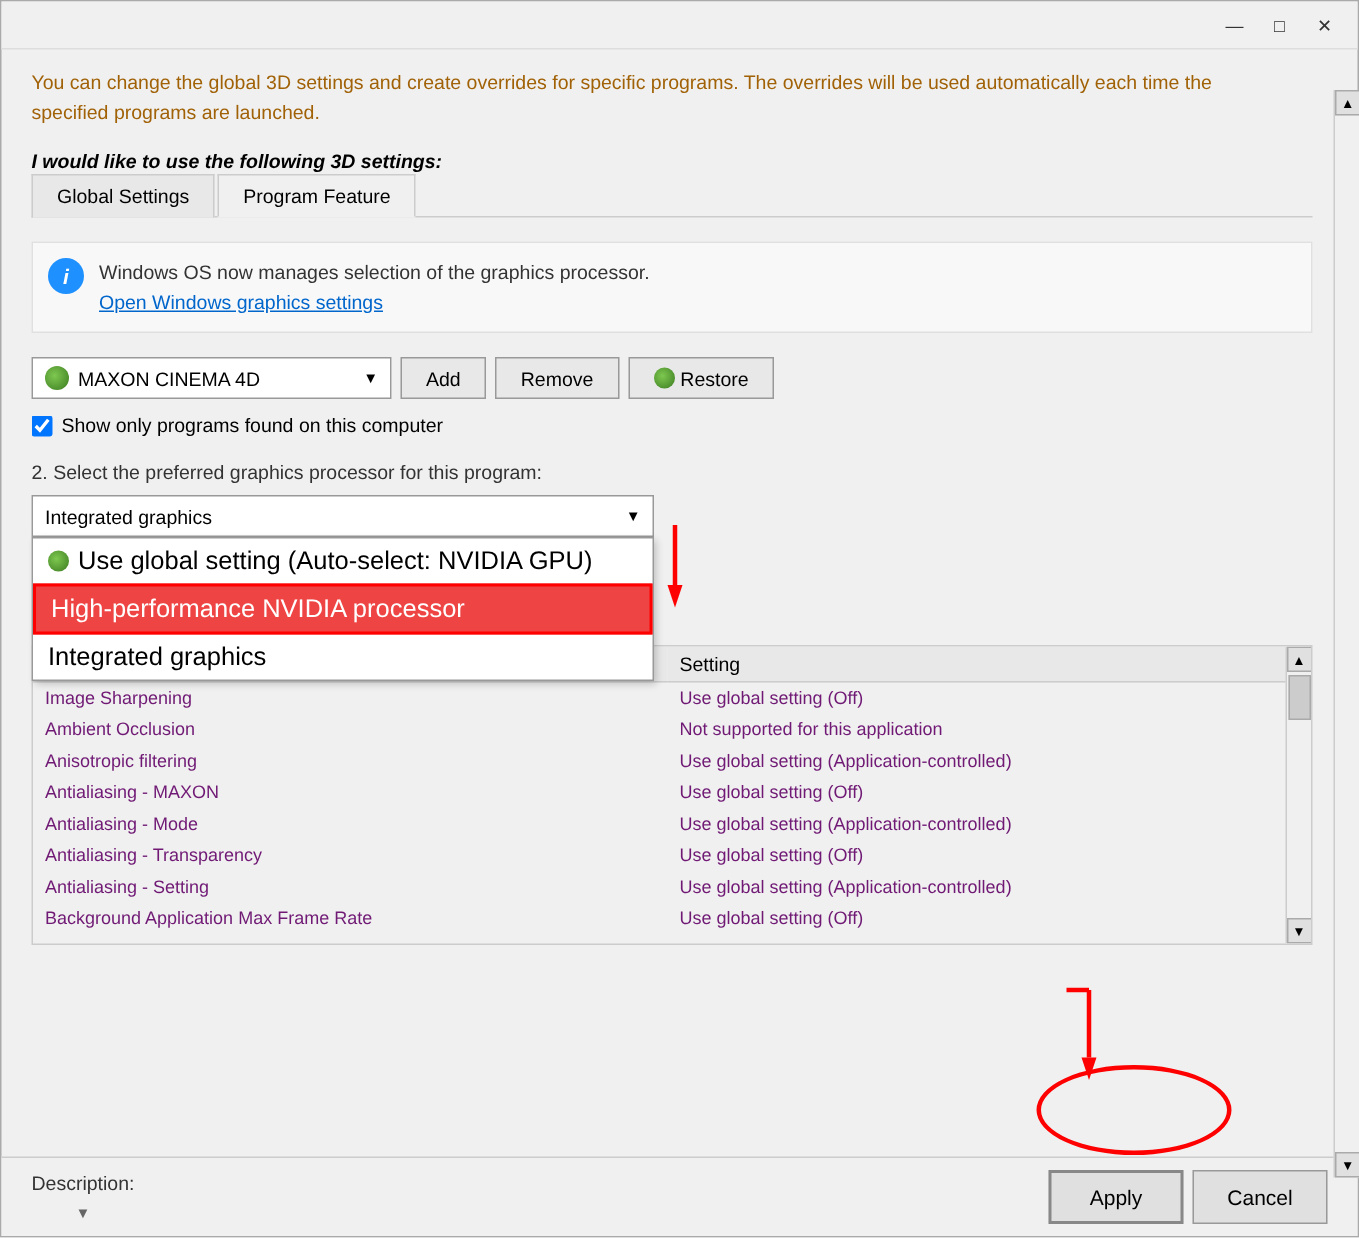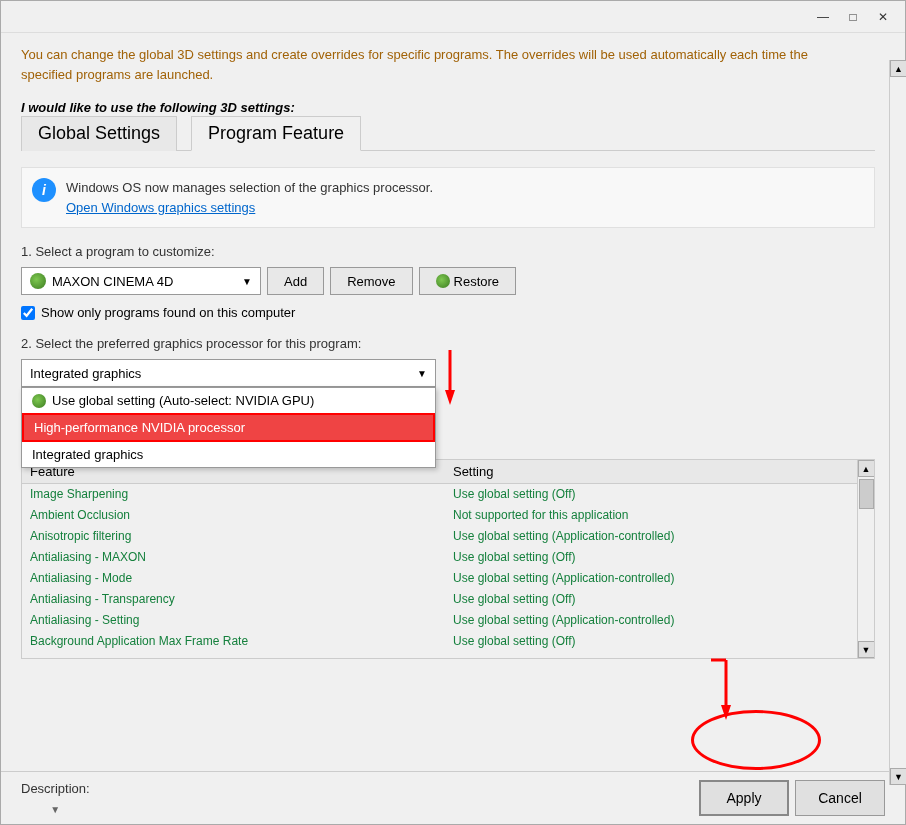--- a/index.html
+++ b/index.html
@@ -76,22 +76,22 @@
       display: flex;
       border-bottom: 1px solid #ccc;
       margin-bottom: 16px;
     }
 
     .tab {
       padding: 6px 16px;
       border: 1px solid #ccc;
       background: #e8e8e8;
       cursor: pointer;
-      font-size: 18px;
-      margin-right: 14px;
+      font-size: 13px;
+      margin-right: 2px;
       border-bottom: none;
       position: relative;
       top: 1px;
     }
 
     .tab.active {
       background: #f0f0f0;
       border-bottom: 1px solid #f0f0f0;
       font-weight: normal;
       z-index: 1;
@@ -236,21 +236,21 @@
       z-index: 100;
       box-shadow: 2px 2px 5px rgba(0,0,0,0.2);
     }
 
     .dropdown-item {
       padding: 5px 10px;
       cursor: pointer;
       display: flex;
       align-items: center;
       gap: 6px;
-      font-size: 13px;
+      font-size: 17px;
     }
 
     .dropdown-item.selected {
       background: #ef4444;
       color: white;
     }
 
     .feature-table-container {
       border: 1px solid #ccc;
       margin-top: 4px;
@@ -269,21 +269,21 @@
       padding: 4px 8px;
       text-align: left;
       font-weight: normal;
       border-bottom: 1px solid #ccc;
       font-size: 13px;
     }
 
     .feature-table td {
       padding: 3px 8px;
       font-size: 12px;
-      color: #15803d;
+      color: #701a75;
       border-bottom: 1px solid #f0f0f0;
       margin-left: 22px;
     }
 
     .table-scroll {
       position: absolute;
       right: 0;
       top: 0;
       width: 17px;
       height: 100%;
@@ -460,21 +460,20 @@
     </div>
 
     <div class="info-box">
       <div class="info-icon">i</div>
       <div class="info-text">
         <span>Windows OS now manages selection of the graphics processor.</span><br>
         <a>Open Windows graphics settings</a>
       </div>
     </div>
 
-    <div class="step-label">1. Select a program to customize:</div>
     <div class="program-row">
       <div class="program-dropdown">
         <div class="nvidia-ball"></div>
         <span>MAXON CINEMA 4D</span>
         <span class="dropdown-arrow">▼</span>
       </div>
       <button class="btn">Add</button>
       <button class="btn">Remove</button>
       <button class="btn restore">
         <div class="nvidia-ball" style="width:14px;height:14px;"></div>

